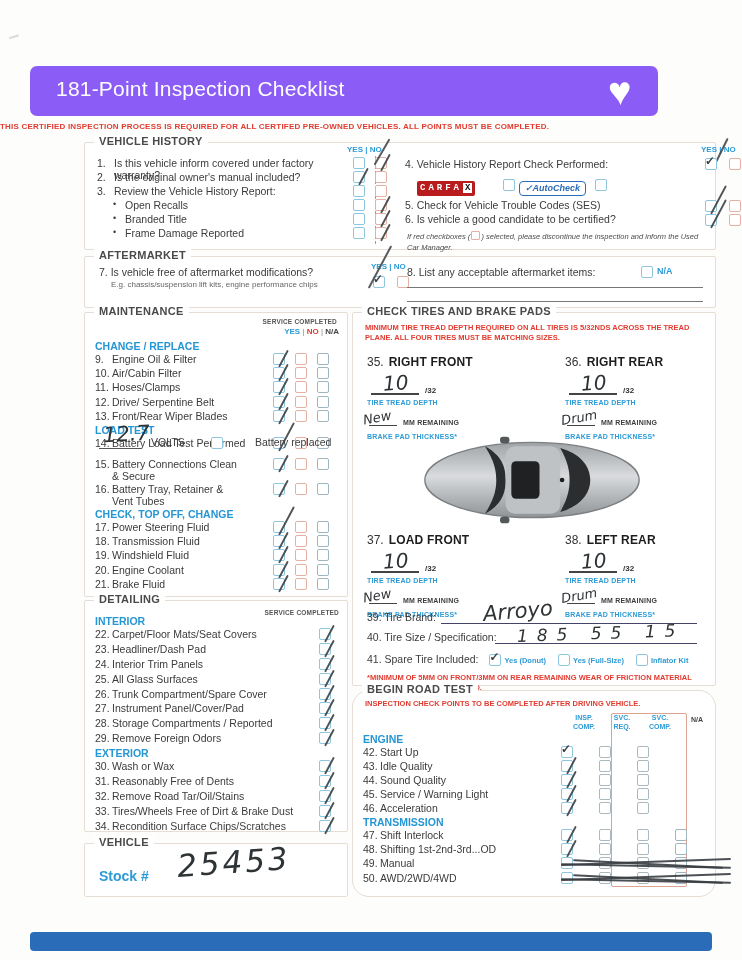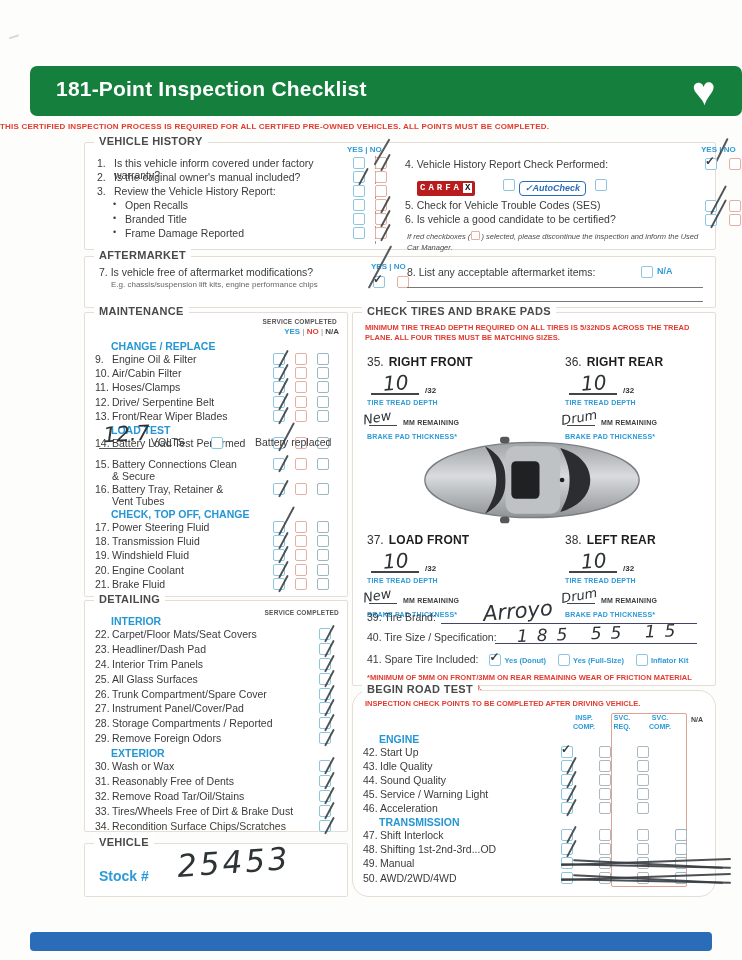--- a/index.html
+++ b/index.html
@@ -1,32 +1,32 @@
 <!DOCTYPE html>
 <html><head>
 <meta charset="utf-8">
 <style>
   html,body{margin:0;padding:0;background:#ffffff;}
   .page{position:relative;width:742px;height:960px;background:#fdfdfc;overflow:hidden;
         font-family:"Liberation Sans",sans-serif;color:#3b3b3b;}
 
   
-  .banner{position:absolute;left:30px;top:66px;width:712px;height:50px;background:#15803d;border-radius:7px;font-weight:bold;}
+  .banner{position:absolute;left:30px;top:66px;width:628px;height:50px;background:#8b5cf6;border-radius:7px;}
   .banner-title{position:absolute;left:26px;top:11px;font-size:21px;color:#fff;letter-spacing:.2px;}
   .heart{position:absolute;right:26px;top:2px;font-size:40px;color:#fff;transform:rotate(-3deg);line-height:46px;}
   .notice{position:absolute;left:0;top:122px;width:100%;text-align:left;color:#e23b30;
           font-size:8px;font-weight:bold;letter-spacing:.2px;}
   .corner-mark{position:absolute;left:8px;top:30px;width:10px;height:6px;border-bottom:2px solid #c9c9c9;transform:rotate(-18deg);opacity:.7;}
 
   
   .sec{position:absolute;border:1px solid #e6ddd4;border-radius:2px;background:#fff;}
   .sec-title{position:absolute;top:-8px;left:9px;background:#fff;padding:0 5px;font-weight:bold;
              color:#4a4a4a;font-size:11px;letter-spacing:.3px;}
 
-  .grp{font-weight:bold;color:#2596d4;font-size:10.5px;margin-left:16px;}
+  .grp{font-weight:bold;color:#2596d4;font-size:10.5px;}
   .small-cap{font-size:6.5px;font-weight:bold;color:#555;letter-spacing:.2px;}
   .blue-lab{font-size:7px;font-weight:bold;color:#2e9bd6;letter-spacing:.2px;}
   .dark-lab{font-size:7px;font-weight:bold;color:#3d3d3d;letter-spacing:.2px;}
   .rednote{color:#e23b30;font-size:7.5px;font-weight:bold;line-height:1.35;}
 
   
   .cb{width:10px;height:10px;border:1.5px solid #8ec6df;border-radius:2px;display:inline-block;position:relative;background:#fff;}
   .cb.n{border-color:#e4b0a2;}
   .cb.na{border-color:#9db6c0;}
   .cb.g{border-color:#aab8bf;}

